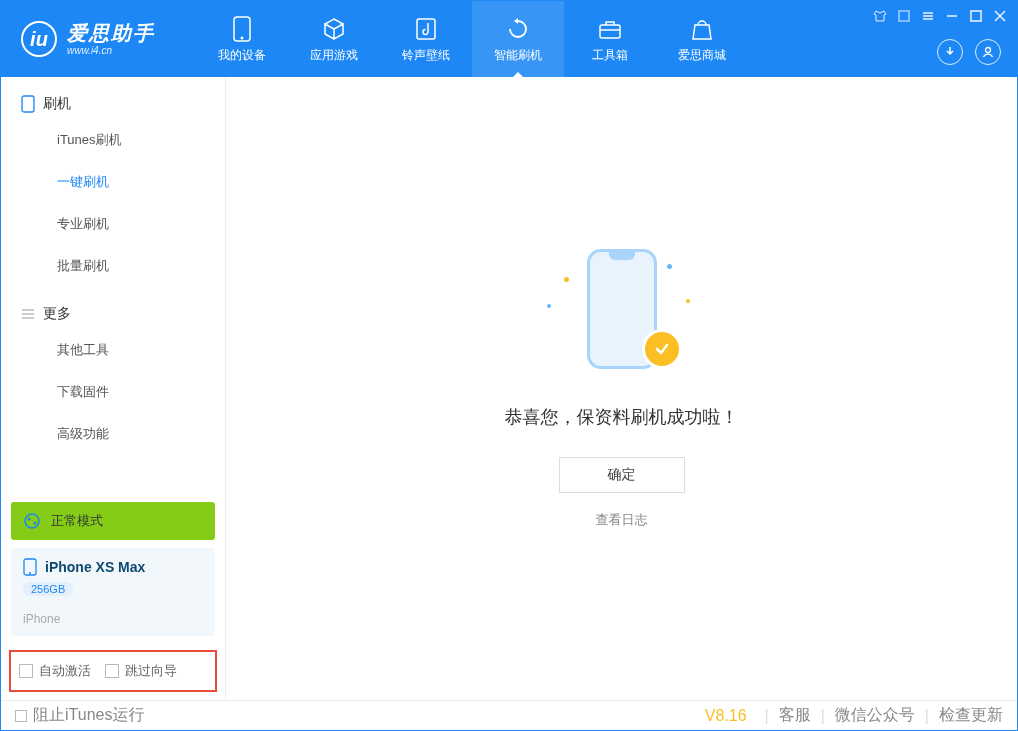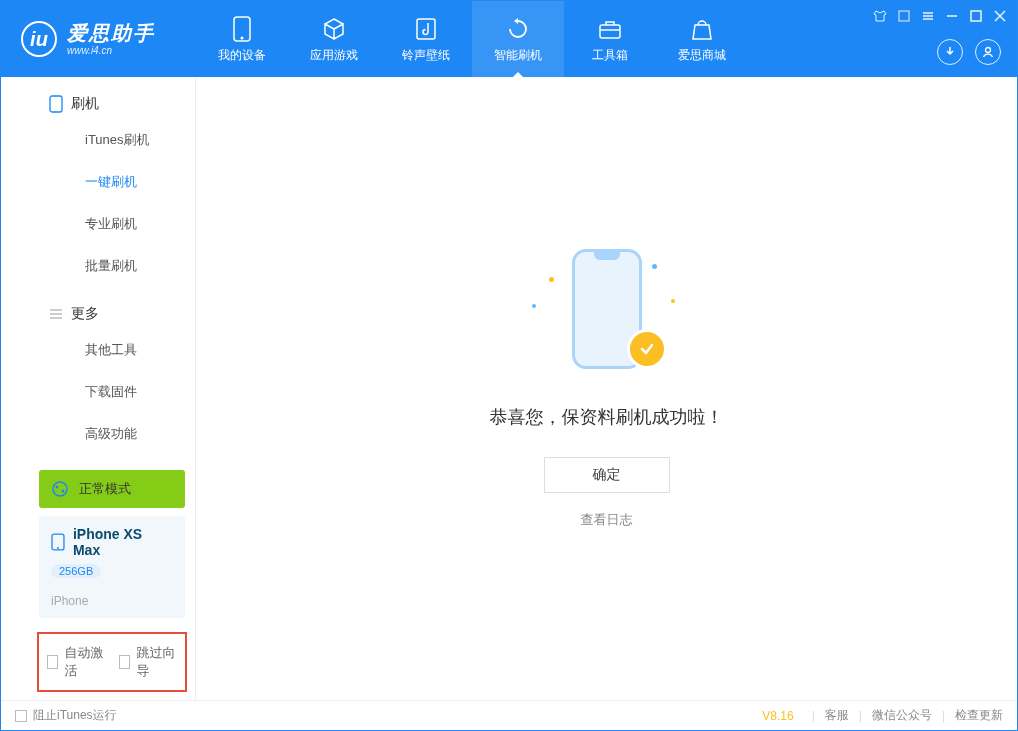--- a/index.html
+++ b/index.html
@@ -20,21 +20,21 @@
 .nav-icon { height: 28px; display: flex; align-items: center; justify-content: center; margin-bottom: 4px; }
 .nav-label { font-size: 12px; }
 
 .header-right { position: absolute; right: 10px; top: 8px; display: flex; gap: 10px; align-items: center; }
 .header-right .win-icon { width: 14px; height: 14px; cursor: pointer; opacity: 0.9; }
 .header-right-bottom { position: absolute; right: 16px; bottom: 12px; display: flex; gap: 12px; }
 .circle-btn { width: 26px; height: 26px; border: 1.5px solid rgba(255,255,255,0.85); border-radius: 50%; display:flex; align-items:center; justify-content:center; cursor:pointer; }
 
 
 .body { display: flex; height: calc(100% - 76px - 30px); }
-.sidebar { width: 195px; border-right: 1px solid #eee; background: #fff; display:flex; flex-direction:column;padding-left:28px; }
+.sidebar { width: 225px; border-right: 1px solid #eee; background: #fff; display:flex; flex-direction:column; }
 .side-group { padding: 18px 0 6px 20px; font-size: 14px; color: #333; display:flex; align-items:center; gap:8px; font-weight: 500; }
 .side-item { padding: 12px 0 12px 56px; font-size: 13px; color: #555; cursor: pointer; }
 .side-item.active { color: #1c87f5; }
 .side-spacer { flex: 1; }
 .side-status-box { margin: 8px 10px; background: #84cc16; border-radius: 3px; padding: 10px 12px; font-size: 13px; color: #333; display:flex; align-items:center; gap:10px; }
 .device-box { margin: 0 10px 8px 10px; background: #f2f7fb; border-radius: 3px; padding: 10px 12px; font-size: 13px; }
 .device-name { color: #0c4a6e; font-weight: 600; font-size: 14px; display:flex; align-items:center; gap:8px; }
 .device-badge { display:inline-block; background: #e3f0fc; color:#1c87f5; border-radius: 10px; padding: 1px 8px; font-size: 11px; margin-top: 6px; }
 .device-sub { color: #aaa; font-size: 12px; margin-top: 16px; }
 .highlight-box { border: 2px solid #e74c3c; margin: 6px 8px 8px 8px; padding: 10px 8px; display:flex; gap:14px; align-items:center; }
@@ -50,21 +50,21 @@
 .dot { position:absolute; border-radius:50%; }
 .dot1 { width:5px; height:5px; background:#fbbf24; left:2px; top:28px; }
 .dot2 { width:4px; height:4px; background:#66b8fb; left:-15px; top:55px; }
 .dot3 { width:5px; height:5px; background:#66b8fb; right:10px; top:15px; }
 .dot4 { width:4px; height:4px; background:#fbbf24; right:-8px; top:50px; }
 .success-text { font-size: 18px; color: #333; margin-bottom: 28px; }
 .ok-btn { border: 1px solid #ddd; background:#fff; padding: 8px 48px; font-size: 14px; color:#444; cursor:pointer; margin-bottom: 18px; }
 .view-log { font-size: 13px; color:#888; cursor:pointer; }
 
 
-.footer { height: 30px; border-top: 1px solid #eee; display:flex; align-items:center; padding: 0 14px; font-size: 12px; color:#888; }
+.footer { height: 30px; border-top: 1px solid #eee; display:flex; align-items:center; padding: 0 14px; font-size: 16px; color:#888; }
 .footer-left { display:flex; align-items:center; gap:6px; }
 .footer-right { margin-left:auto; display:flex; align-items:center; gap:10px; }
 .footer-sep { color:#ddd; }
 .footer-link { cursor:pointer; }
 .version { color:#fbbf24; font-weight:500; margin-right: 8px; }
 </style>
 </head>
 <body>
 
 <div class="header">

